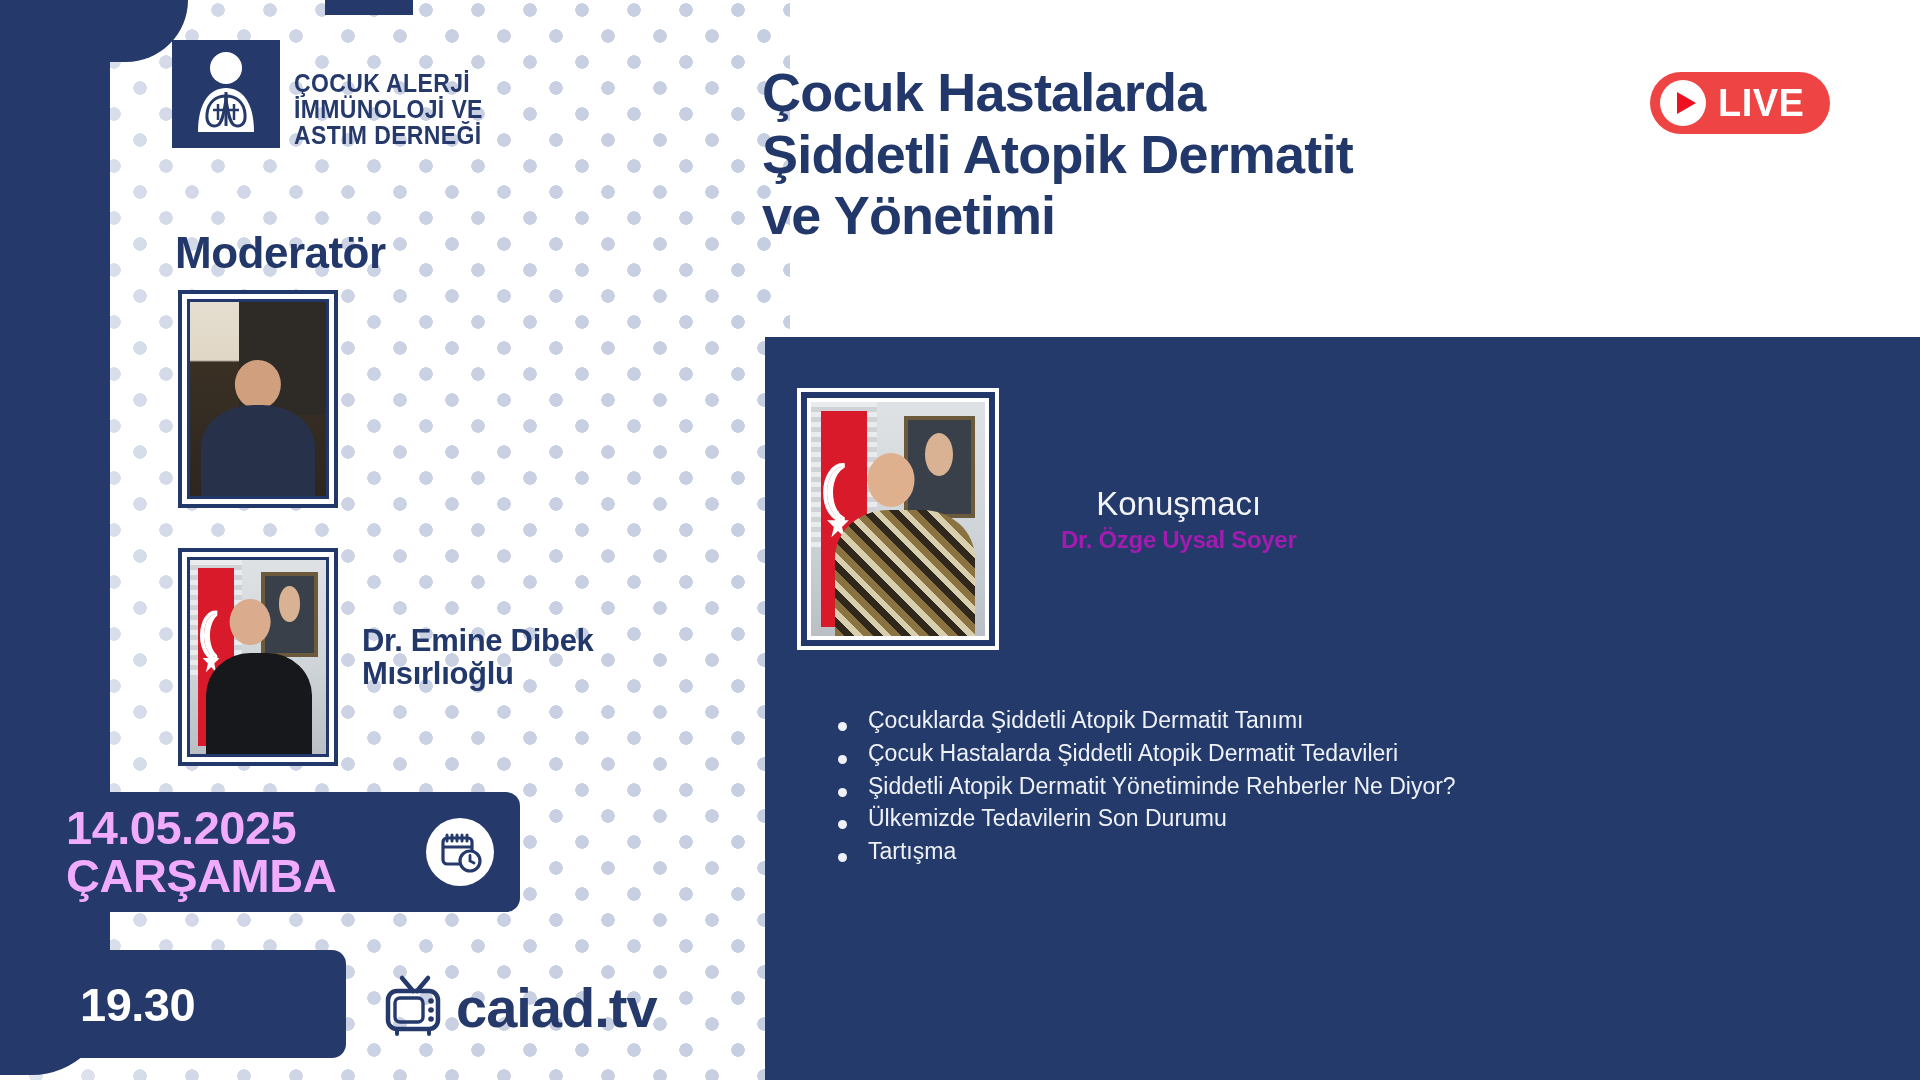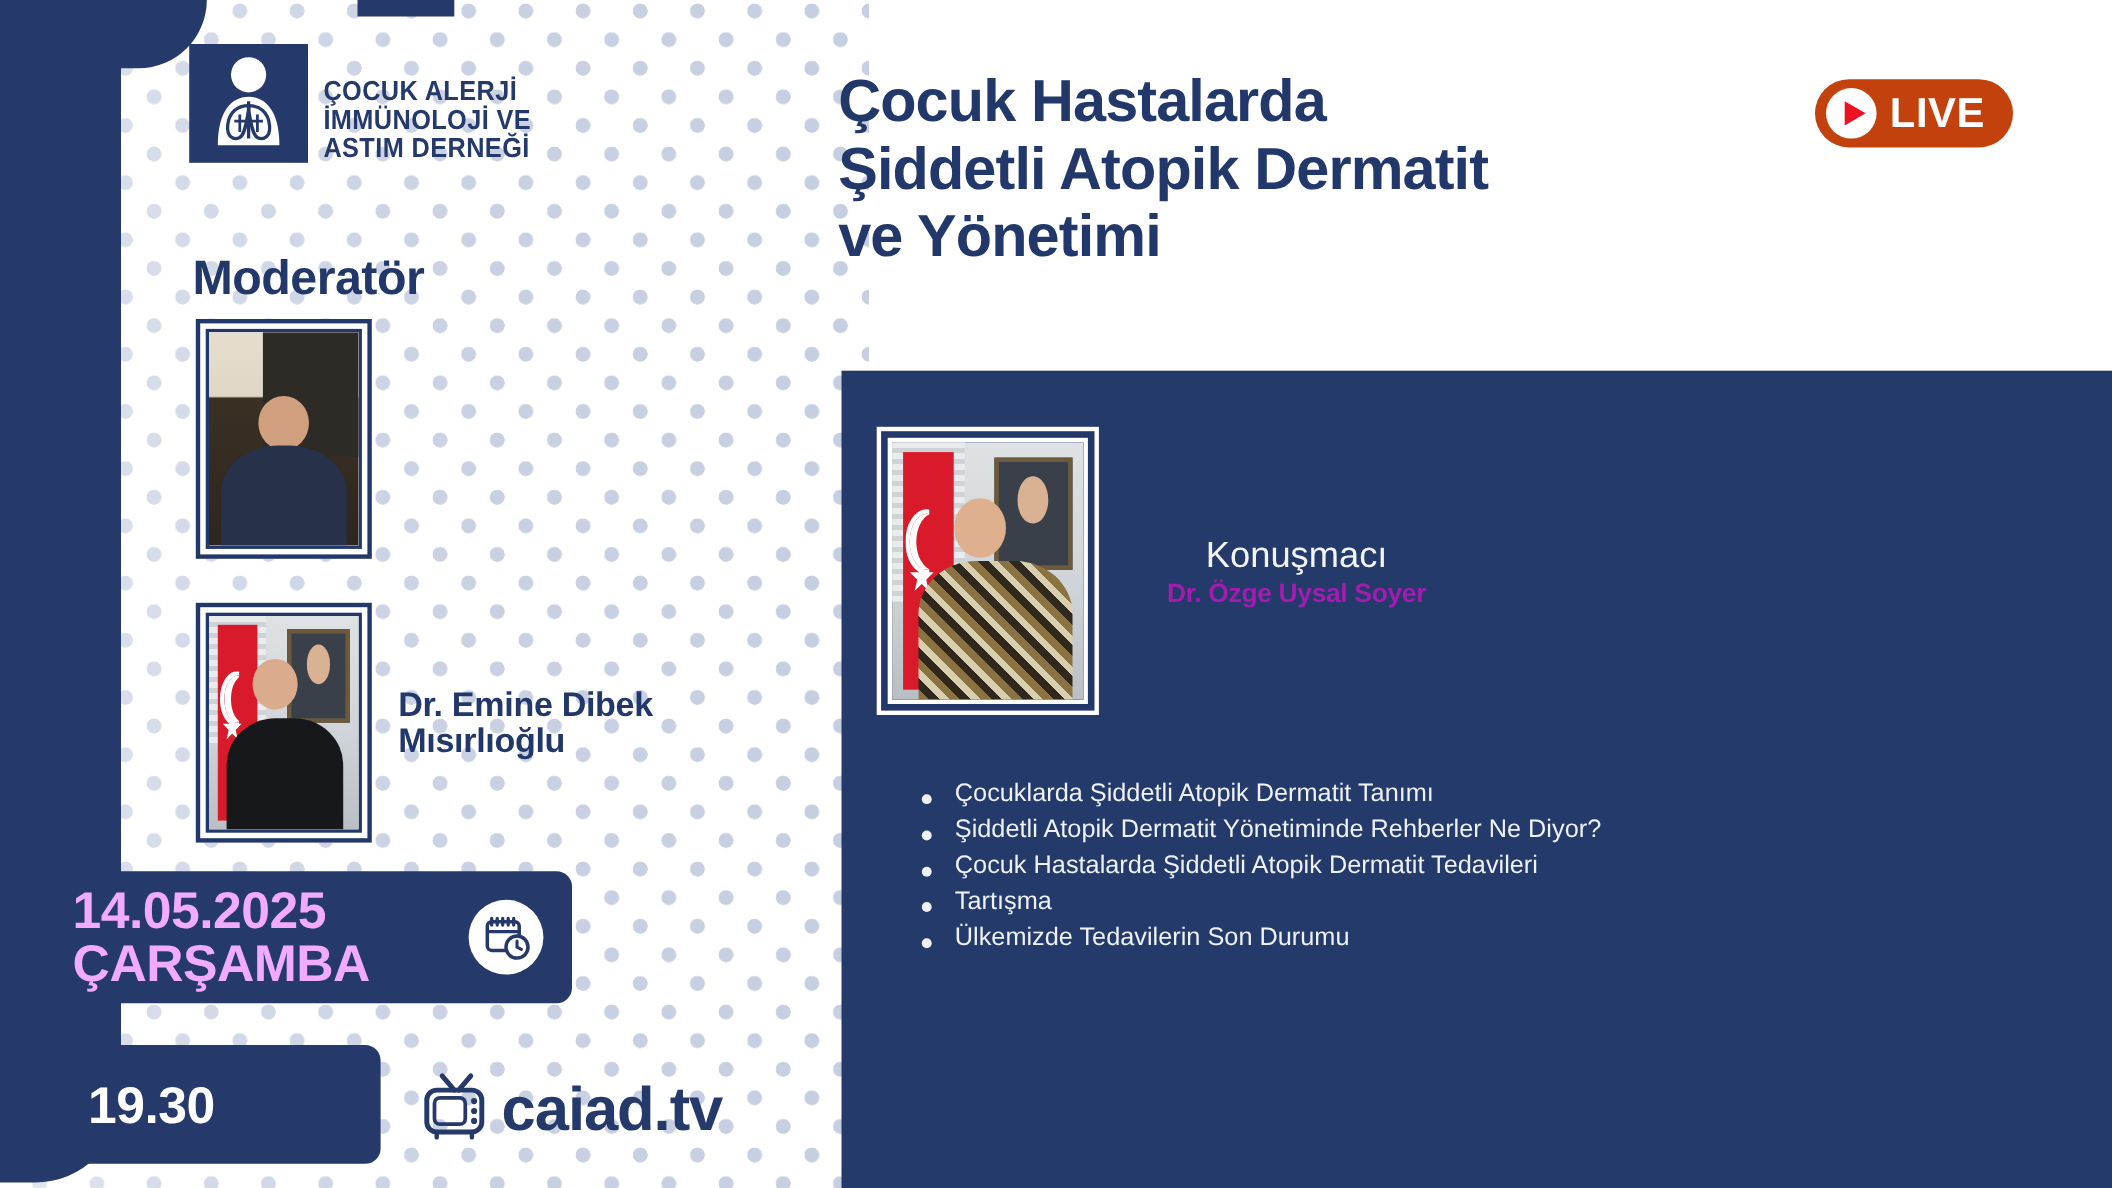--- a/index.html
+++ b/index.html
@@ -224,21 +224,21 @@
     font-size:54px;font-weight:bold;
     line-height:1.14;
     letter-spacing:-.8px;
     white-space:pre-line;
   }
 
   
   .live{
     position:absolute;left:1650px;top:72px;
     height:62px;padding:0 26px 0 10px;
-    background:#c2410c;
+    background:#ef4444;
     border-radius:34px;
     display:flex;align-items:center;gap:12px;
   }
   .live-play{
     width:46px;height:46px;border-radius:50%;background:#ffffff;
     display:flex;align-items:center;justify-content:center;flex:0 0 auto;
   }
   .live-play i{
     display:block;width:0;height:0;
     border-left:19px solid #ee1122;
@@ -411,19 +411,19 @@
       </div>
     </div>
     <div class="sp-meta">
       <div class="sp-role">Konuşmacı</div>
       <div class="sp-name">Dr. Özge Uysal Soyer</div>
     </div>
   </div>
 
   <ul class="bullets">
     <li>Çocuklarda Şiddetli Atopik Dermatit Tanımı</li>
+    <li>Çocuk Hastalarda Şiddetli Atopik Dermatit Tedavileri</li>
     <li>Şiddetli Atopik Dermatit Yönetiminde Rehberler Ne Diyor?</li>
-    <li>Çocuk Hastalarda Şiddetli Atopik Dermatit Tedavileri</li>
+    <li>Ülkemizde Tedavilerin Son Durumu</li>
     <li>Tartışma</li>
-    <li>Ülkemizde Tedavilerin Son Durumu</li>
   </ul>
 
 </div>
 
 </body></html>

